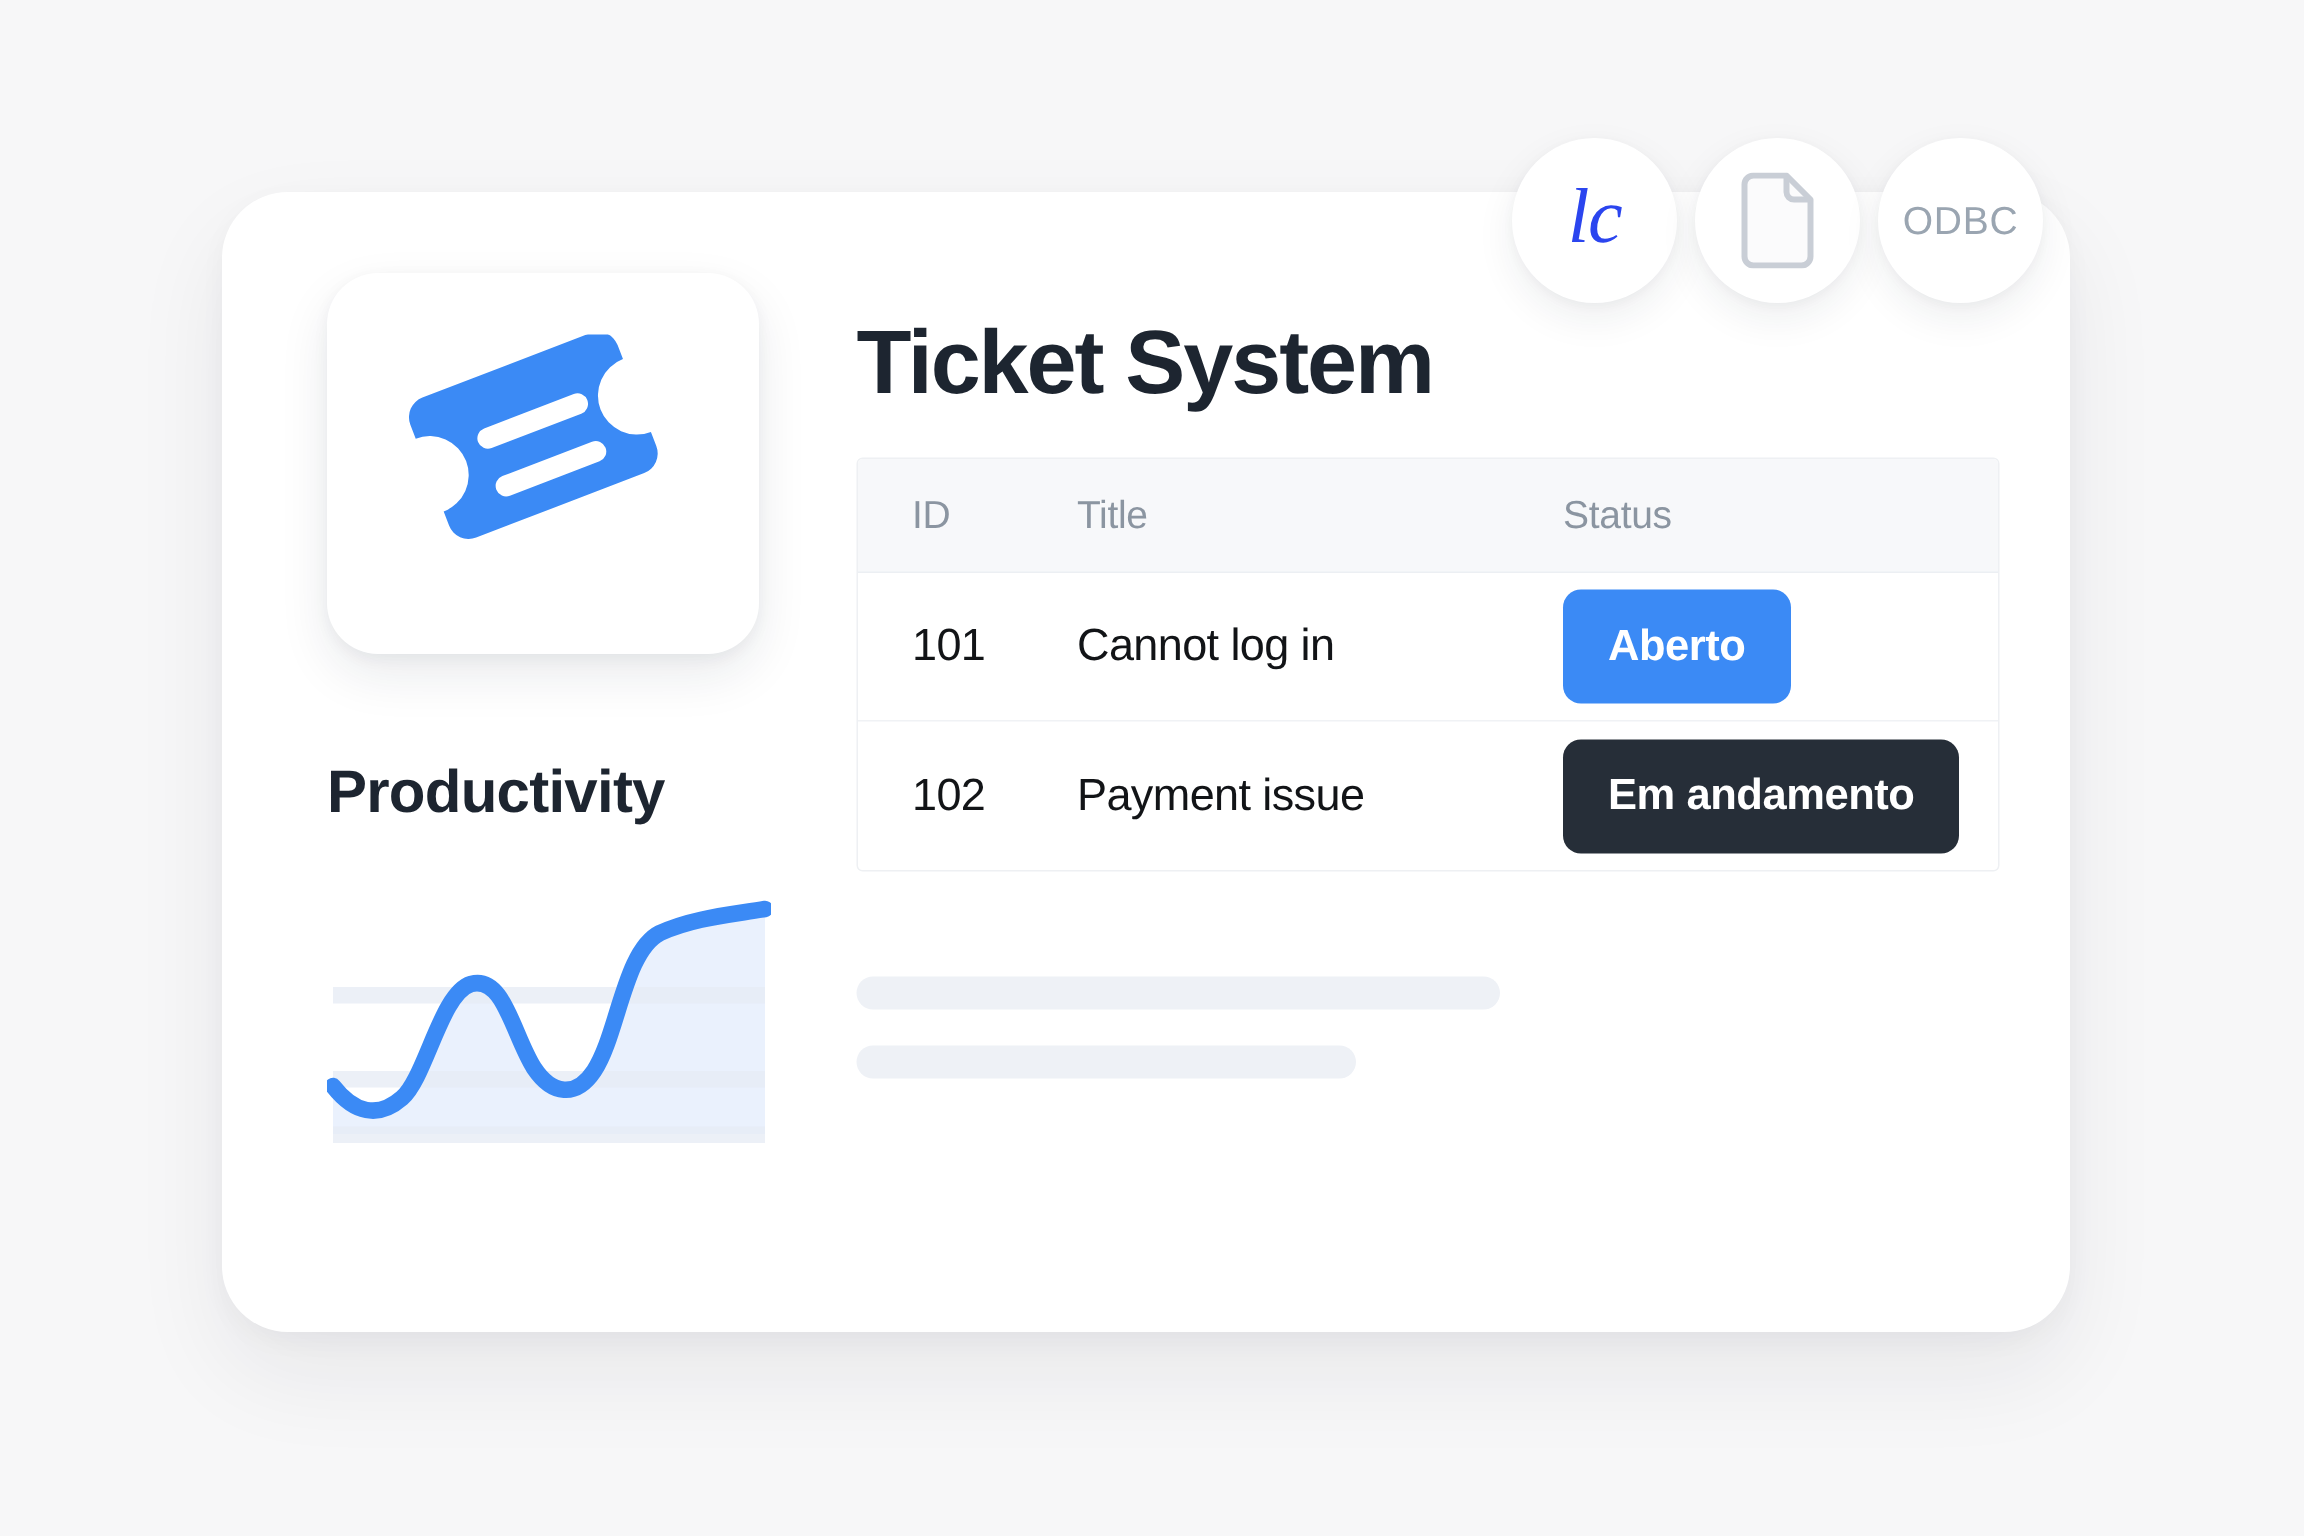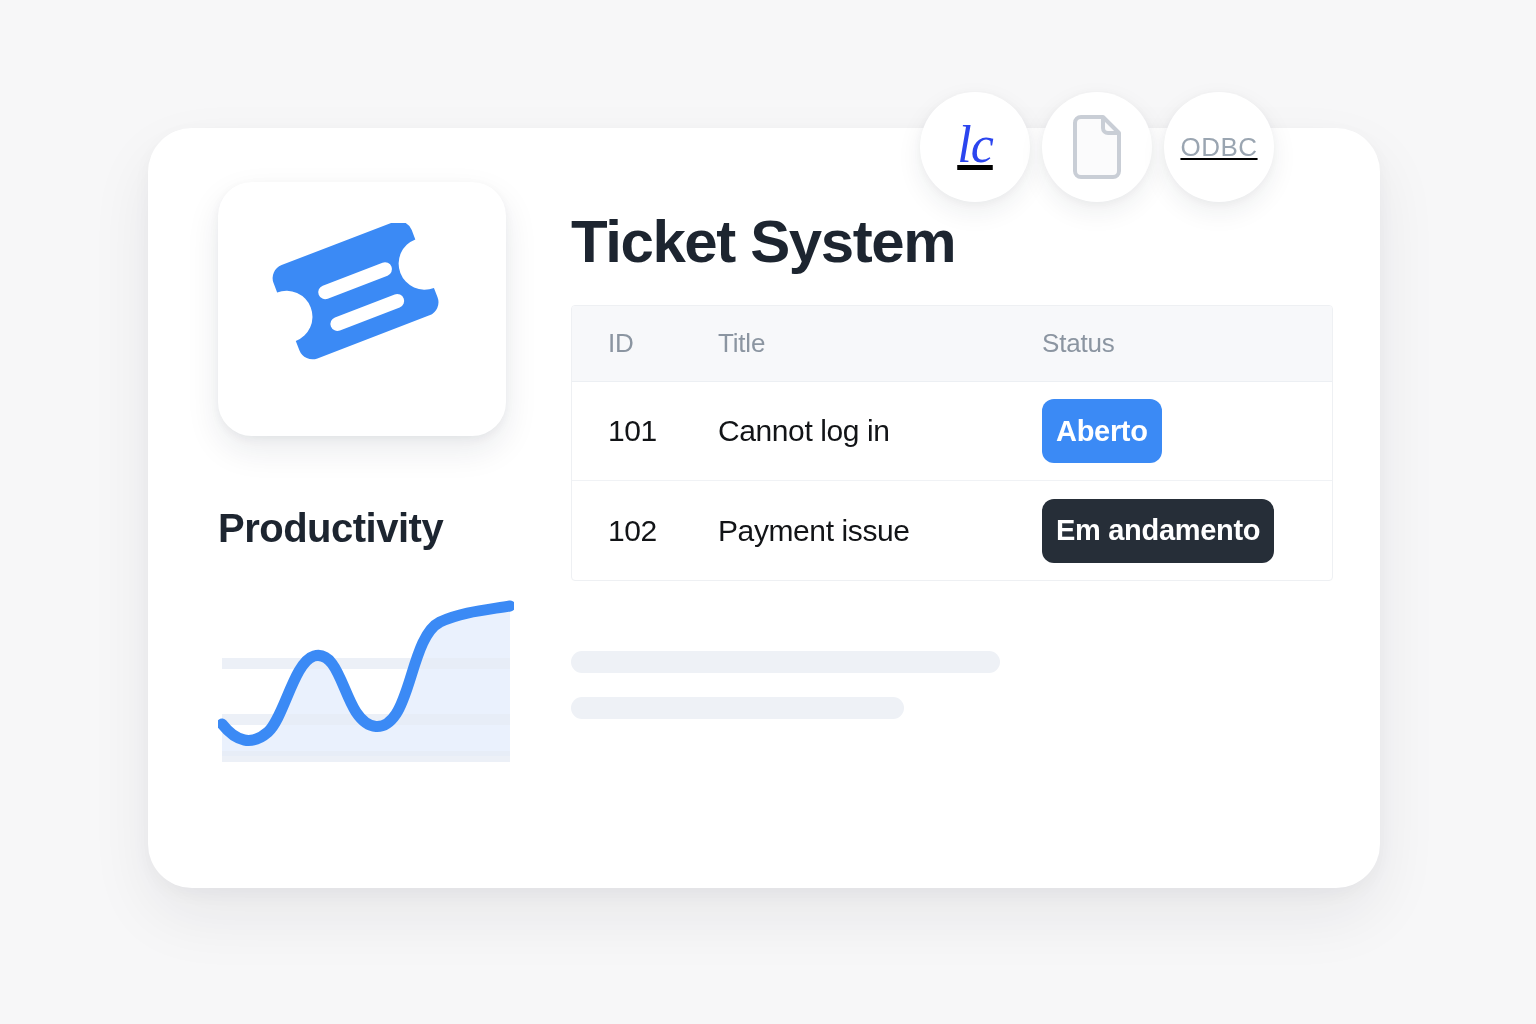--- a/index.html
+++ b/index.html
@@ -28,25 +28,24 @@
     background: #ffffff;
     border-radius: 44px;
     box-shadow: 0 28px 64px rgba(22, 30, 45, 0.07),
                 0 6px 18px rgba(22, 30, 45, 0.035);
   }
 
   
   .badge-row {
     position: absolute;
     top: 92px;
-    left: 920px;
+    left: 1008px;
     display: flex;
     gap: 12px;
     z-index: 6;
-    text-decoration: underline;
   }
   .circle-badge {
     width: 110px;
     height: 110px;
     border-radius: 50%;
     background: #ffffff;
     display: flex;
     align-items: center;
     justify-content: center;
     box-shadow: 0 10px 26px rgba(25, 35, 55, 0.075),
@@ -166,22 +165,22 @@
     font-size: 30px;
     font-weight: 400;
     color: #121417;
     letter-spacing: -0.4px;
   }
 
   .status-pill {
     display: inline-flex;
     align-items: center;
     justify-content: center;
-    height: 64px;
-    padding: 0 14px;
+    height: 76px;
+    padding: 0 30px;
     border-radius: 12px;
     font-size: 29px;
     font-weight: 700;
     color: #ffffff;
     letter-spacing: -0.3px;
     white-space: nowrap;
   }
   .pill-open       { background: #3b8af5; }
   .pill-progress   { background: #262e38; }
   .pill-resolved   { background: #2bc9a0; }

